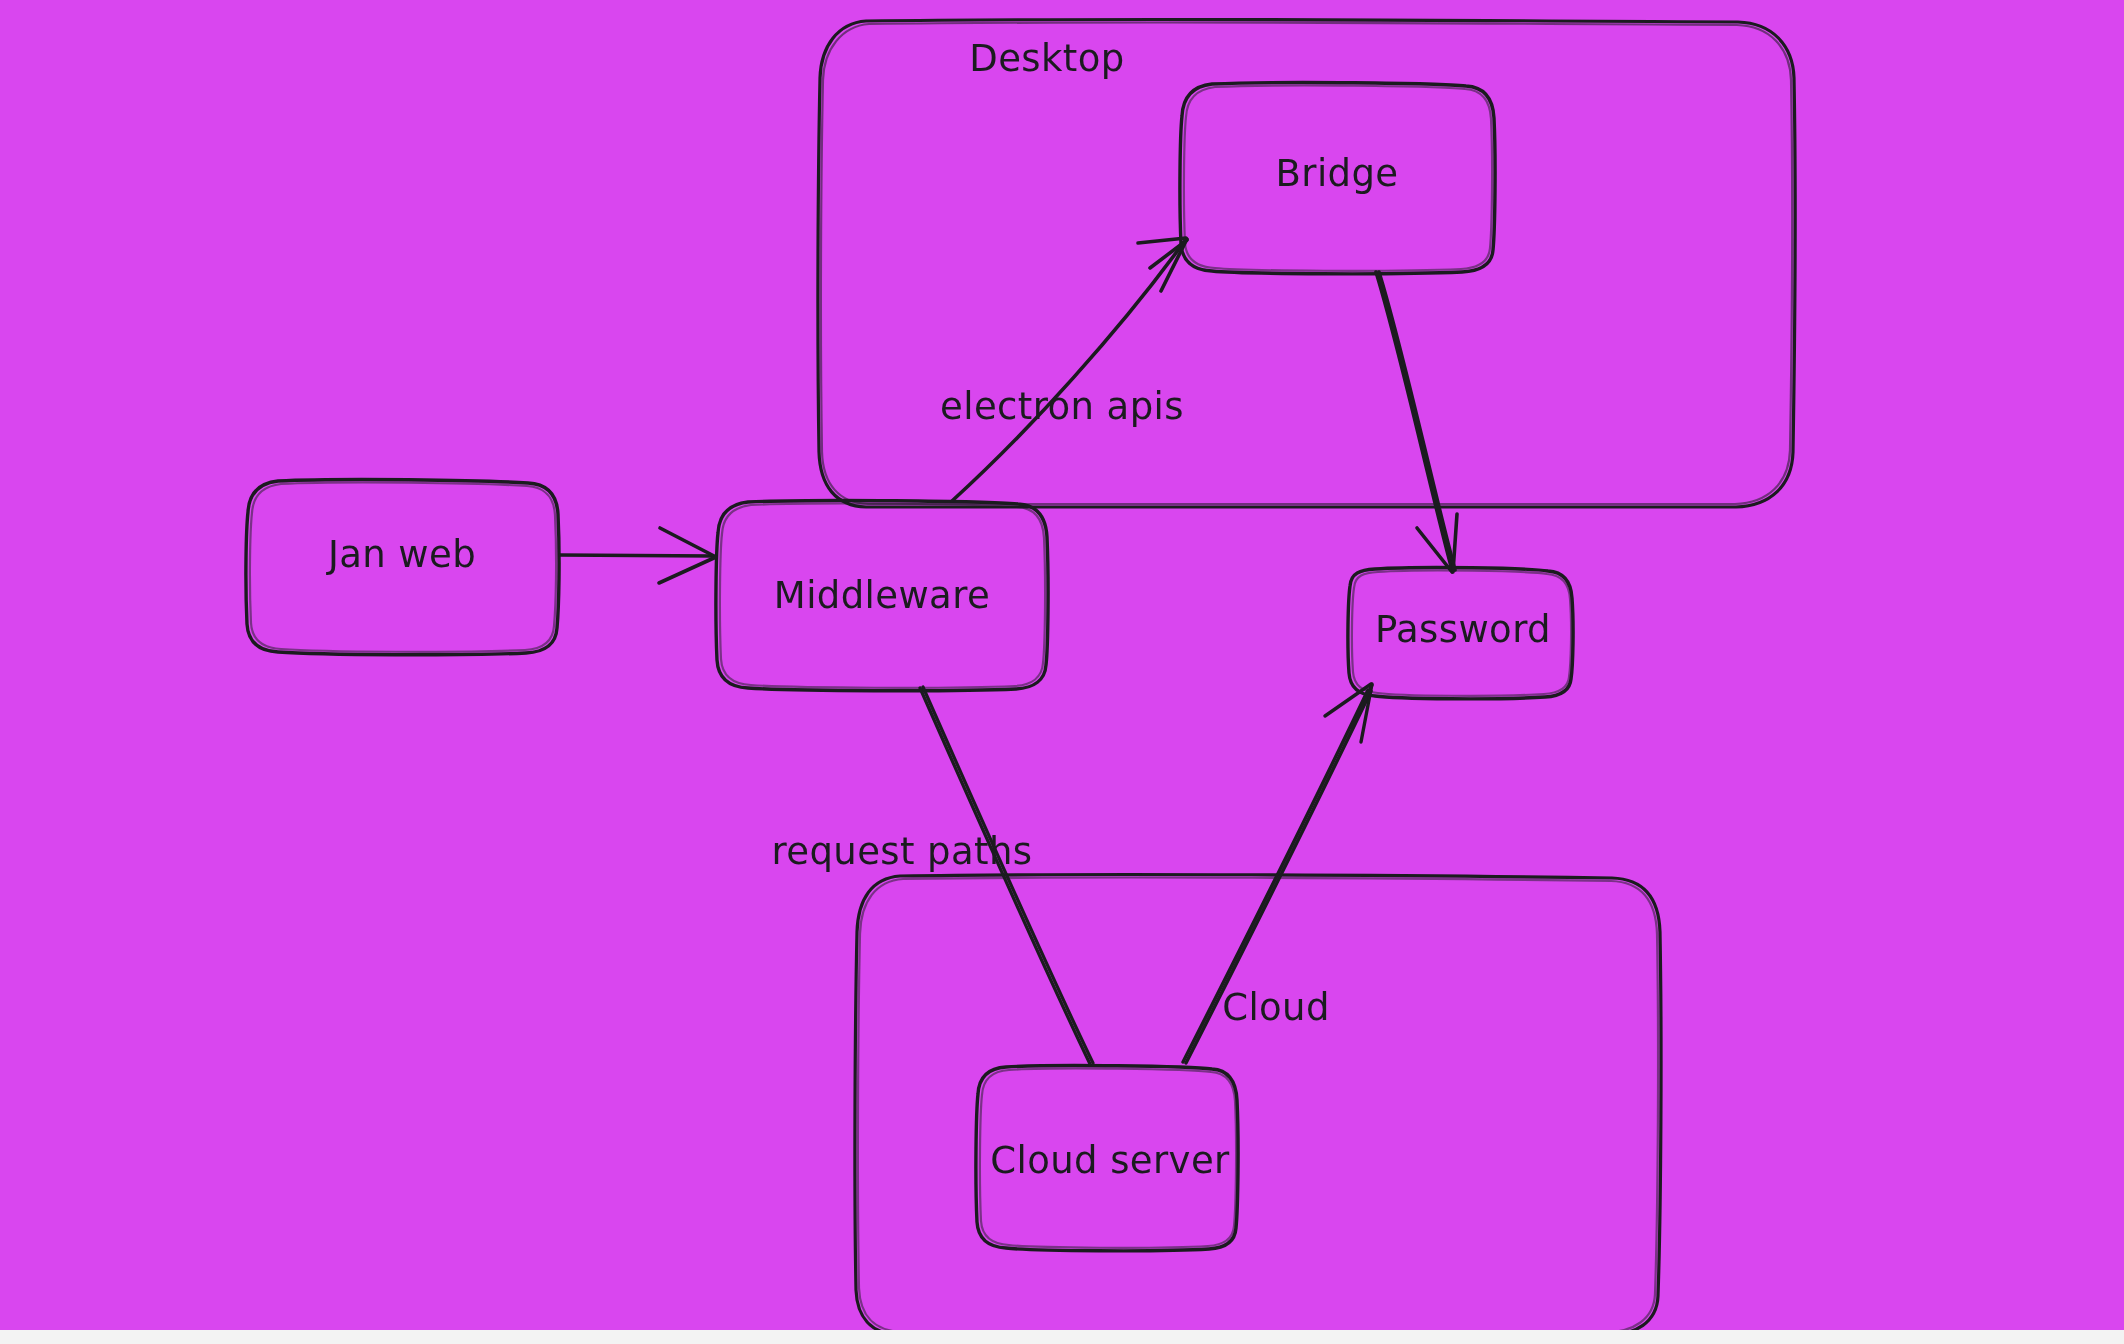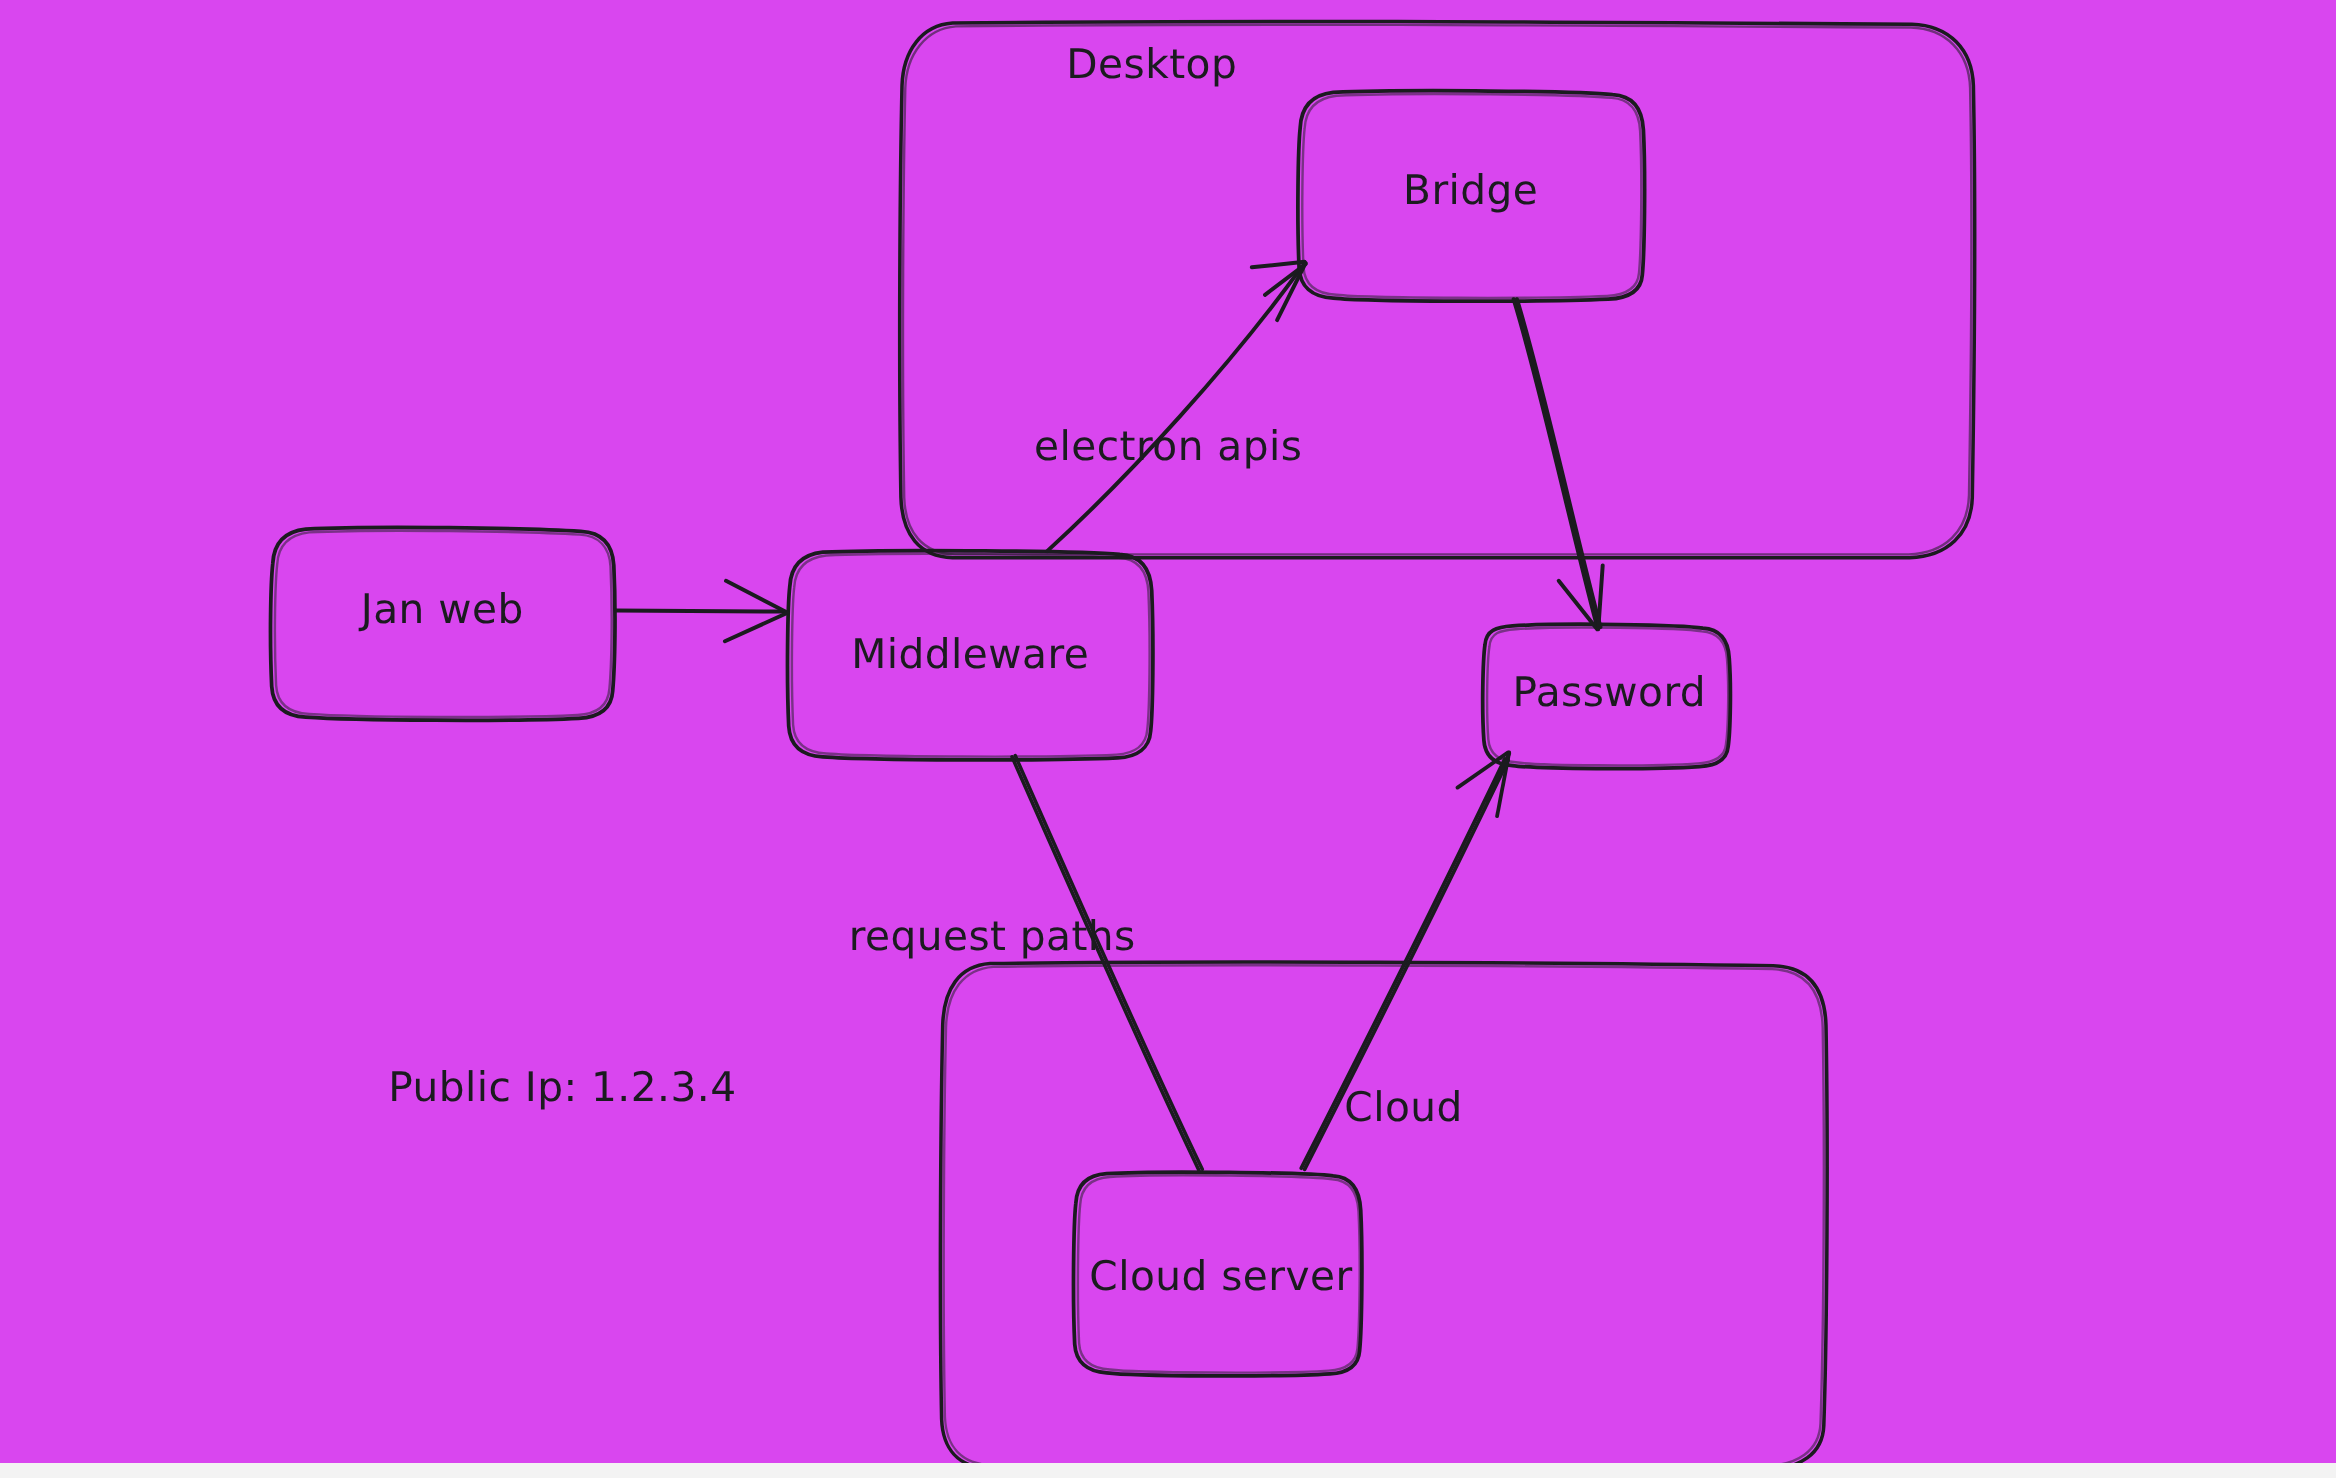--- a/index.html
+++ b/index.html
@@ -187,18 +187,17 @@
   <div class="node-label" style="left:1463px; top:629px;">Password</div>
 
   <div class="node-label" style="left:1110px; top:1160px;">Cloud server</div>
 
   <div class="edge-label" style="left:1062px; top:362px;">electron apis</div>
 
   <div class="edge-label" style="left:902px; top:807px;">request paths</div>
 
   <div class="edge-label" style="left:1276px; top:963px;">Cloud</div>
 
-  <div class="note-line" style="left:353px; top:967px;">Public Ip: 1.2.3.4</div>
 
 
   <div class="bottom-strip"></div>
 
 </div>
 
 </body></html>

